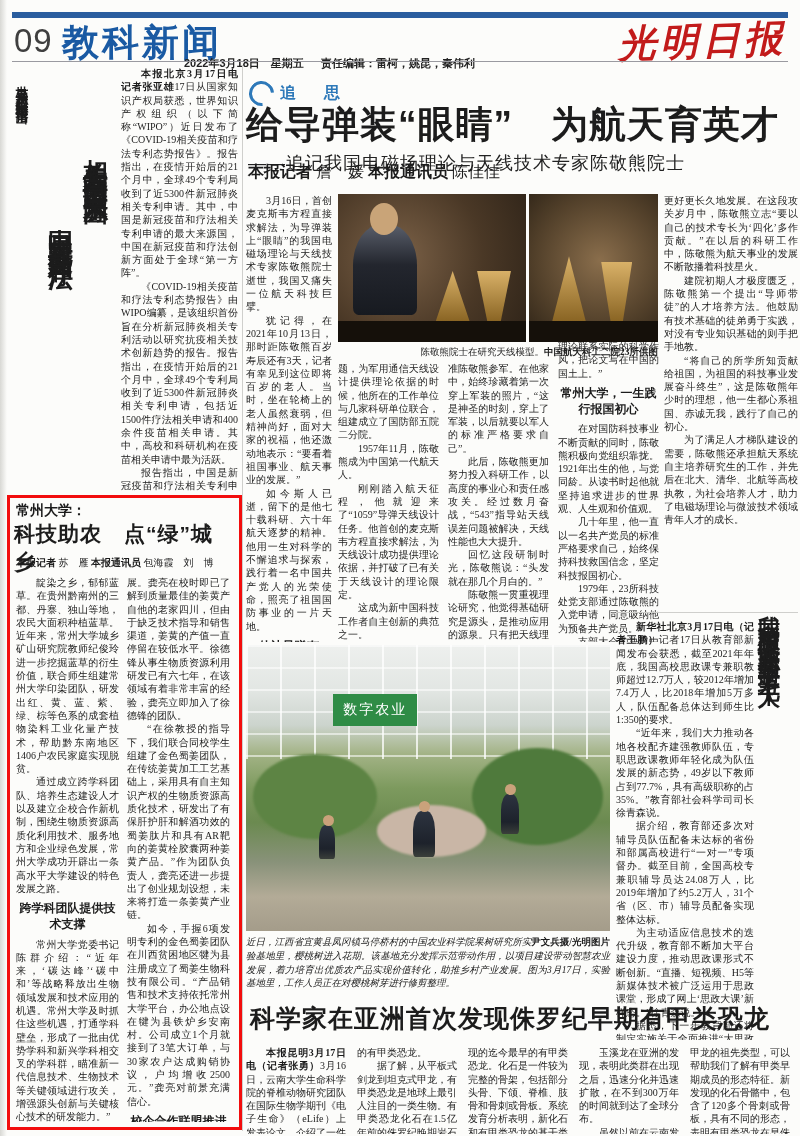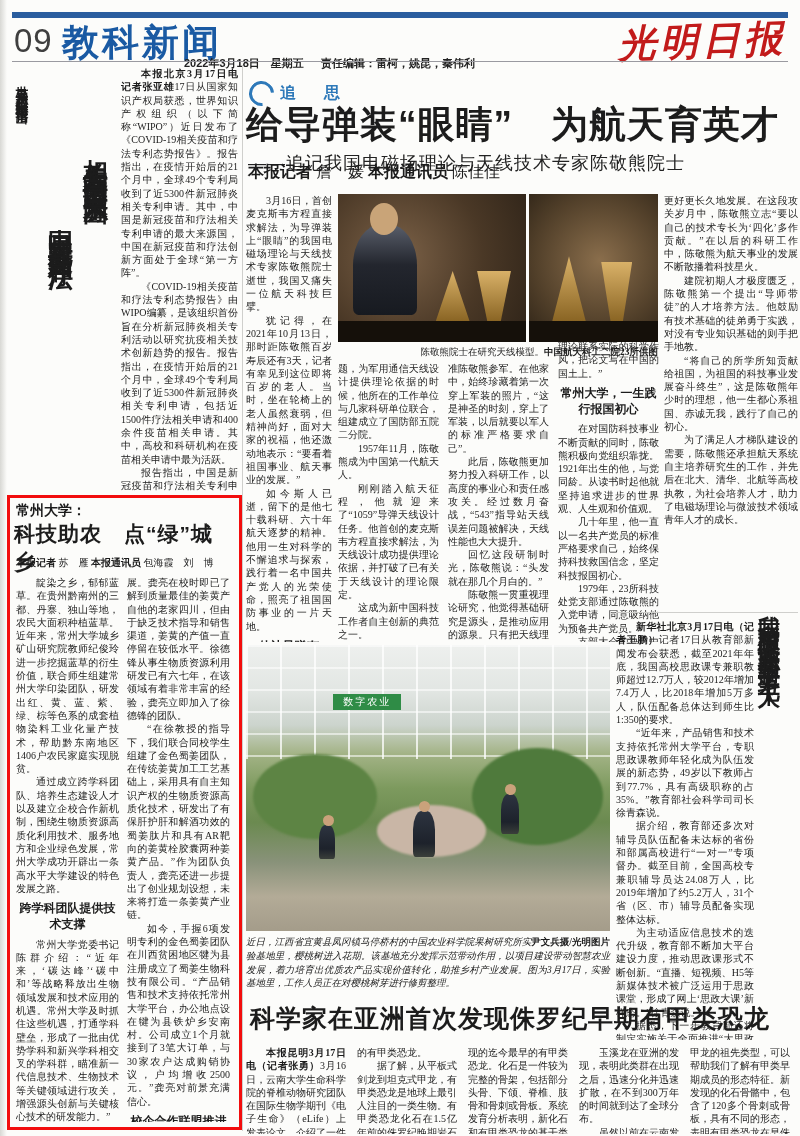--- a/index.html
+++ b/index.html
@@ -65,22 +65,22 @@
   .ph .model.m2{clip-path:polygon(0 0,100% 0,70% 100%,30% 100%);}
   .ph .table{position:absolute;bottom:0;left:0;width:100%;height:14%;background:#15100a;}
   .m-caption{left:338px;top:346px;width:320px;font-size:9.5px;display:flex;justify-content:flex-end;}
   .m-caption .credit{font-weight:bold;}
   
   .gh-photo{left:246px;top:645px;width:364px;height:286px;overflow:hidden;
      background:linear-gradient(180deg,#eef0ee 0%,#e2e6e3 16%,#ccd4cd 28%,#a3b386 38%,#7d9a5e 50%,#6b8a50 62%,#89927a 76%,#b3ab97 88%,#a49c8a 100%);}
   .gh-struct{position:absolute;left:0;top:0;width:100%;height:40%;
      background:repeating-linear-gradient(90deg,rgba(255,255,255,.75) 0 2px,rgba(0,0,0,0) 2px 34px),
                 repeating-linear-gradient(180deg,rgba(255,255,255,.55) 0 2px,rgba(0,0,0,0) 2px 22px);}
-  .gh-sign{position:absolute;left:24%;top:17%;padding:1px 10px;background:#2f8c46;color:#fff;
-     font-size:10px;letter-spacing:2px;}
+  .gh-sign{position:absolute;left:24%;top:17%;padding:7px 10px;background:#2f8c46;color:#fff;
+     font-size:14px;letter-spacing:2px;}
   .gh-fig{position:absolute;width:22px;height:46px;border-radius:40% 40% 12% 12%;
      background:linear-gradient(180deg,#2d3440 0%,#1d222b 70%,#3a3f3a 100%);}
   .gh-fig::before{content:"";position:absolute;left:25%;top:-10px;width:11px;height:11px;border-radius:50%;background:#caa27b;}
   .gh-blob{position:absolute;border-radius:50%;filter:blur(1px);}
   .gh-caption{left:246px;top:936px;width:364px;font-size:9.5px;font-style:italic;text-align:justify;line-height:1.45;}
   .gh-caption .credit{font-weight:bold;font-style:normal;float:right;}
   
   .xh-rule{left:616px;top:612px;width:182px;}
   .xh-body{left:616px;top:620px;width:138px;height:420px;}
   .xh-hl{left:754px;top:598px;height:446px;font-size:22px;font-weight:bold;letter-spacing:4px;}
@@ -245,21 +245,21 @@
     <span class="credit">尹文兵摄/光明图片</span>
     <span>近日，江西省宜黄县凤冈镇马停桥村的中国农业科学院果树研究所实验基地里，樱桃树进入花期。该基地充分发挥示范带动作用，以项目建设带动智慧农业发展，着力培育出优质农产品实现价值转化，助推乡村产业发展。图为3月17日，实验基地里，工作人员正在对樱桃树芽进行修剪整理。</span>
   </div>
 
   <div>
     <div class="hrule xh-rule"></div>
     <div class="abs vert xh-hl sans">我国高校思政课专兼职教师超十二万七千人</div>
     <div class="col xh-body">
       <p><span class="lead-b">新华社北京3月17日电（记者王鹏）</span><span>记者17日从教育部新闻发布会获悉，截至2021年年底，我国高校思政课专兼职教师超过12.7万人，较2012年增加7.4万人，比2018年增加5万多人，队伍配备总体达到师生比1:350的要求。</span></p>
       <div>
-          <p>“近年来，产品销售和技术支持依托常州大学平台，专职思政课教师年轻化成为队伍发展的新态势，49岁以下教师占到77.7%，具有高级职称的占35%。”教育部社会科学司司长徐青森说。</p>
+          <p>“近年来，我们大力推动各地各校配齐建强教师队伍，专职思政课教师年轻化成为队伍发展的新态势，49岁以下教师占到77.7%，具有高级职称的占35%。”教育部社会科学司司长徐青森说。</p>
           <p>据介绍，教育部还多次对辅导员队伍配备未达标的省份和部属高校进行“一对一”专项督办。截至目前，全国高校专兼职辅导员达24.08万人，比2019年增加了约5.2万人，31个省（区、市）辅导员配备实现整体达标。</p>
           <p>为主动适应信息技术的迭代升级，教育部不断加大平台建设力度，推动思政课形式不断创新。“直播、短视频、H5等新媒体技术被广泛运用于思政课堂，形成了网上‘思政大课’新样态。”徐青森说。</p>
           <p>据悉，下一步教育部还将制定实施关于全面推进“大思政课”建设的工作方案，改革创新课堂教学，推动高校严格落实思政课实践教学学时学分，用好社会大课堂，围绕抗击疫情、乡村振兴等主题，会同有关部门联合设立一批“大思政课”实践教学基地。</p>
         </div>
     </div>
   </div>
 
   <div>
     <div class="abs dino-hl sans">科学家在亚洲首次发现侏罗纪早期有甲类恐龙</div>
     <div class="col dino-col dc1">

